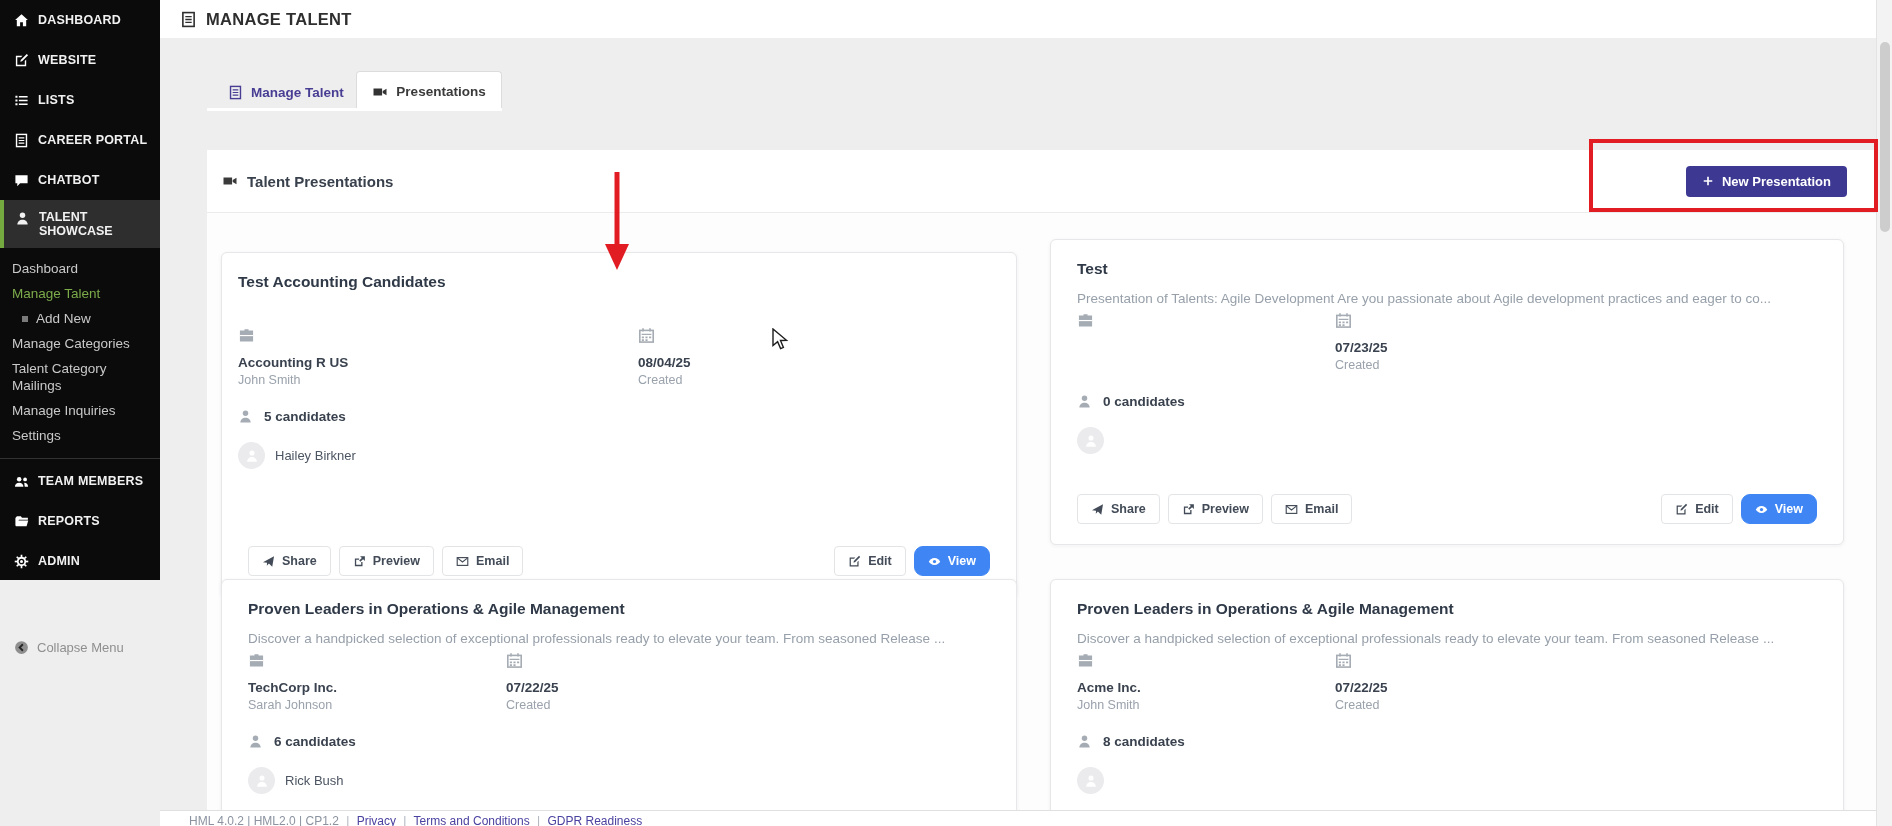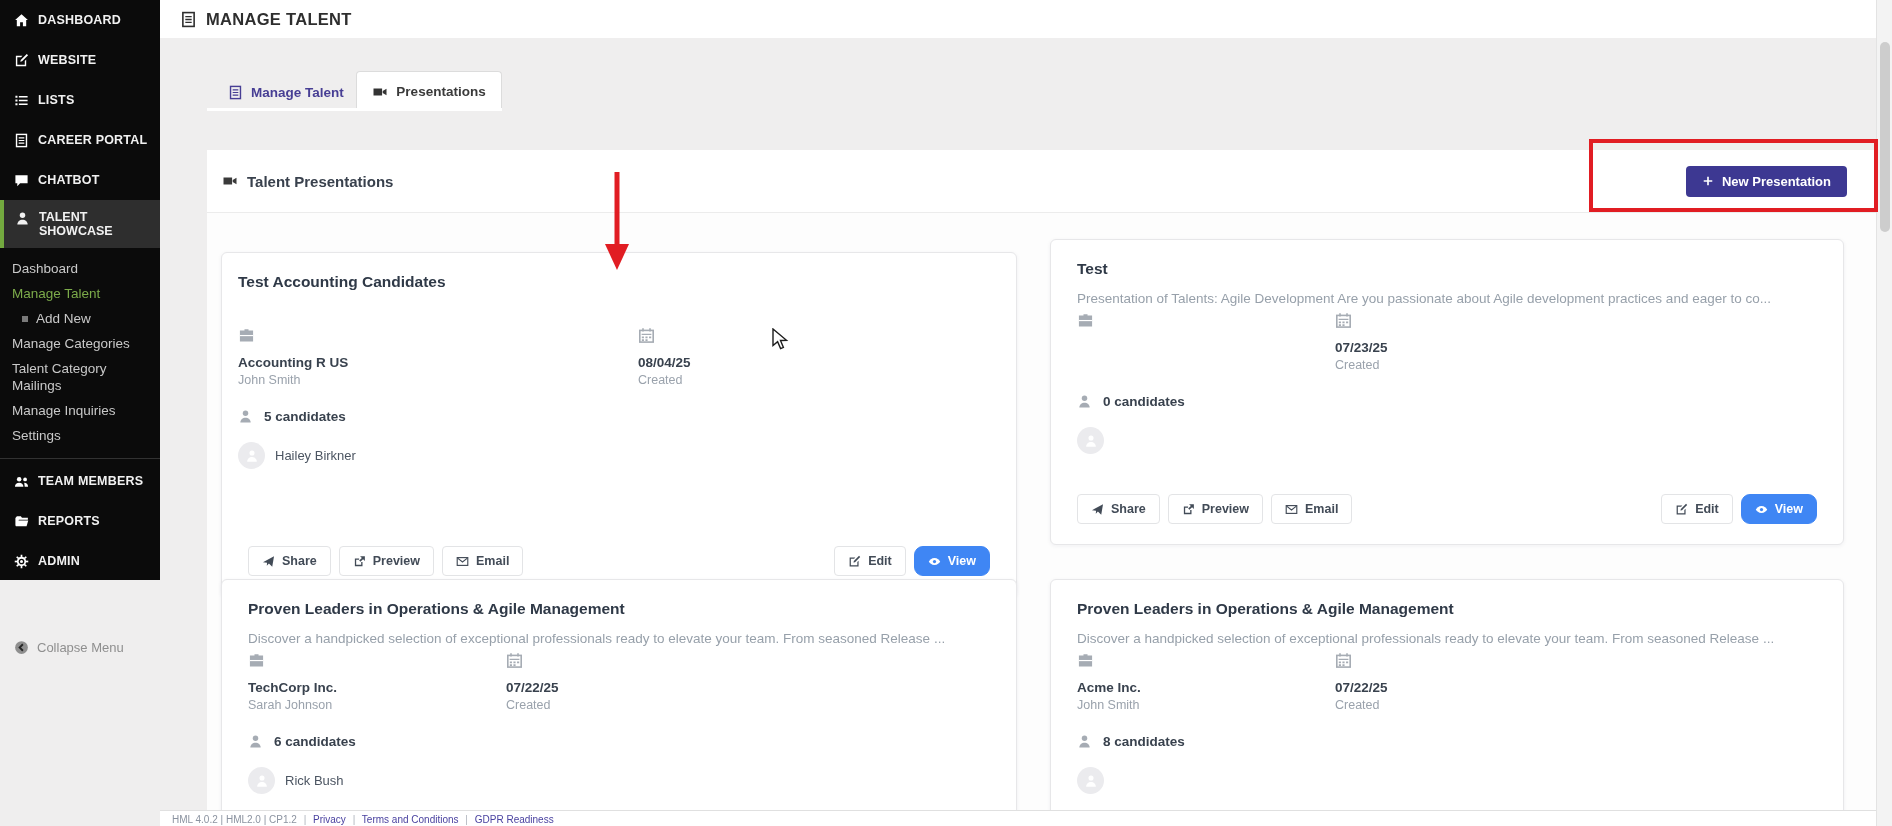--- a/index.html
+++ b/index.html
@@ -72,21 +72,21 @@
   .btn-edit{margin-left:auto;}
   .btn-view{background:#3f86f4;border-color:#3f86f4;color:#fff;border-radius:9px;}
   .btn-view svg{color:#fff;}
 
   
   .anno-rect{position:absolute;left:1589px;top:139px;width:281px;height:65px;border:4px solid #e11d23;z-index:40;}
   .anno-arrow{position:absolute;left:600px;top:172px;z-index:40;}
   .mouse-cursor{position:absolute;left:772px;top:328px;z-index:41;}
 
   
-  .footer{position:absolute;left:160px;top:810px;width:1732px;height:16px;background:#fff;border-top:1px solid #e0e0e0;padding:3px 0 0 12px;box-sizing:border-box;font-size:10px;color:#8b93a0;white-space:nowrap;z-index:6;}
+  .footer{position:absolute;left:160px;top:810px;width:1732px;height:16px;background:#fff;border-top:1px solid #e0e0e0;padding:3px 0 0 29px;box-sizing:border-box;font-size:12px;color:#8b93a0;white-space:nowrap;z-index:6;}
   .footer a{color:#4a42a0;text-decoration:none;cursor:pointer;}
   .footer .sep{margin:0 4px;color:#b0b5bd;}
 
   
   .scrollbar{position:absolute;right:0;top:0;width:15px;height:826px;background:#f3f3f3;border-left:1px solid #e3e3e3;z-index:8;}
   .scroll-thumb{position:absolute;right:2px;top:42px;width:10px;height:190px;background:#cdcdcd;border-radius:6px;}
 </style>
 </head>
 <body>
 

